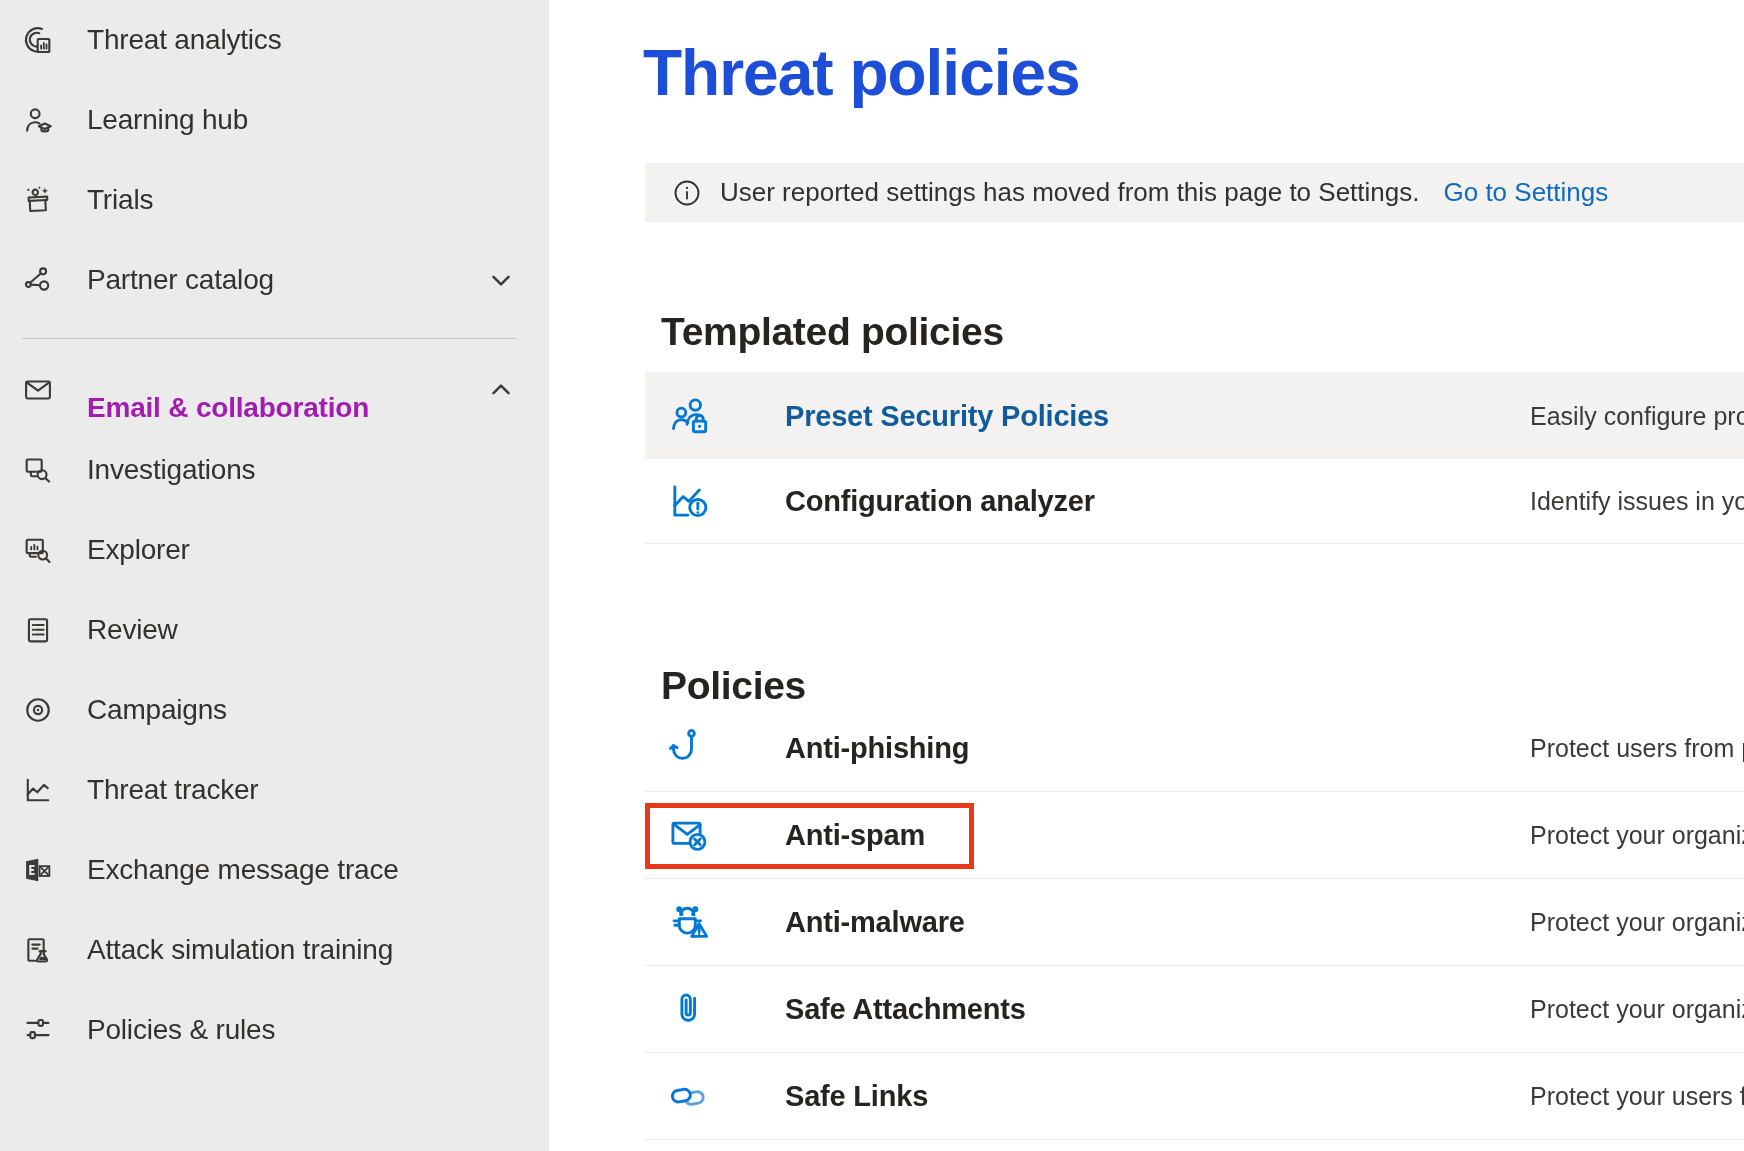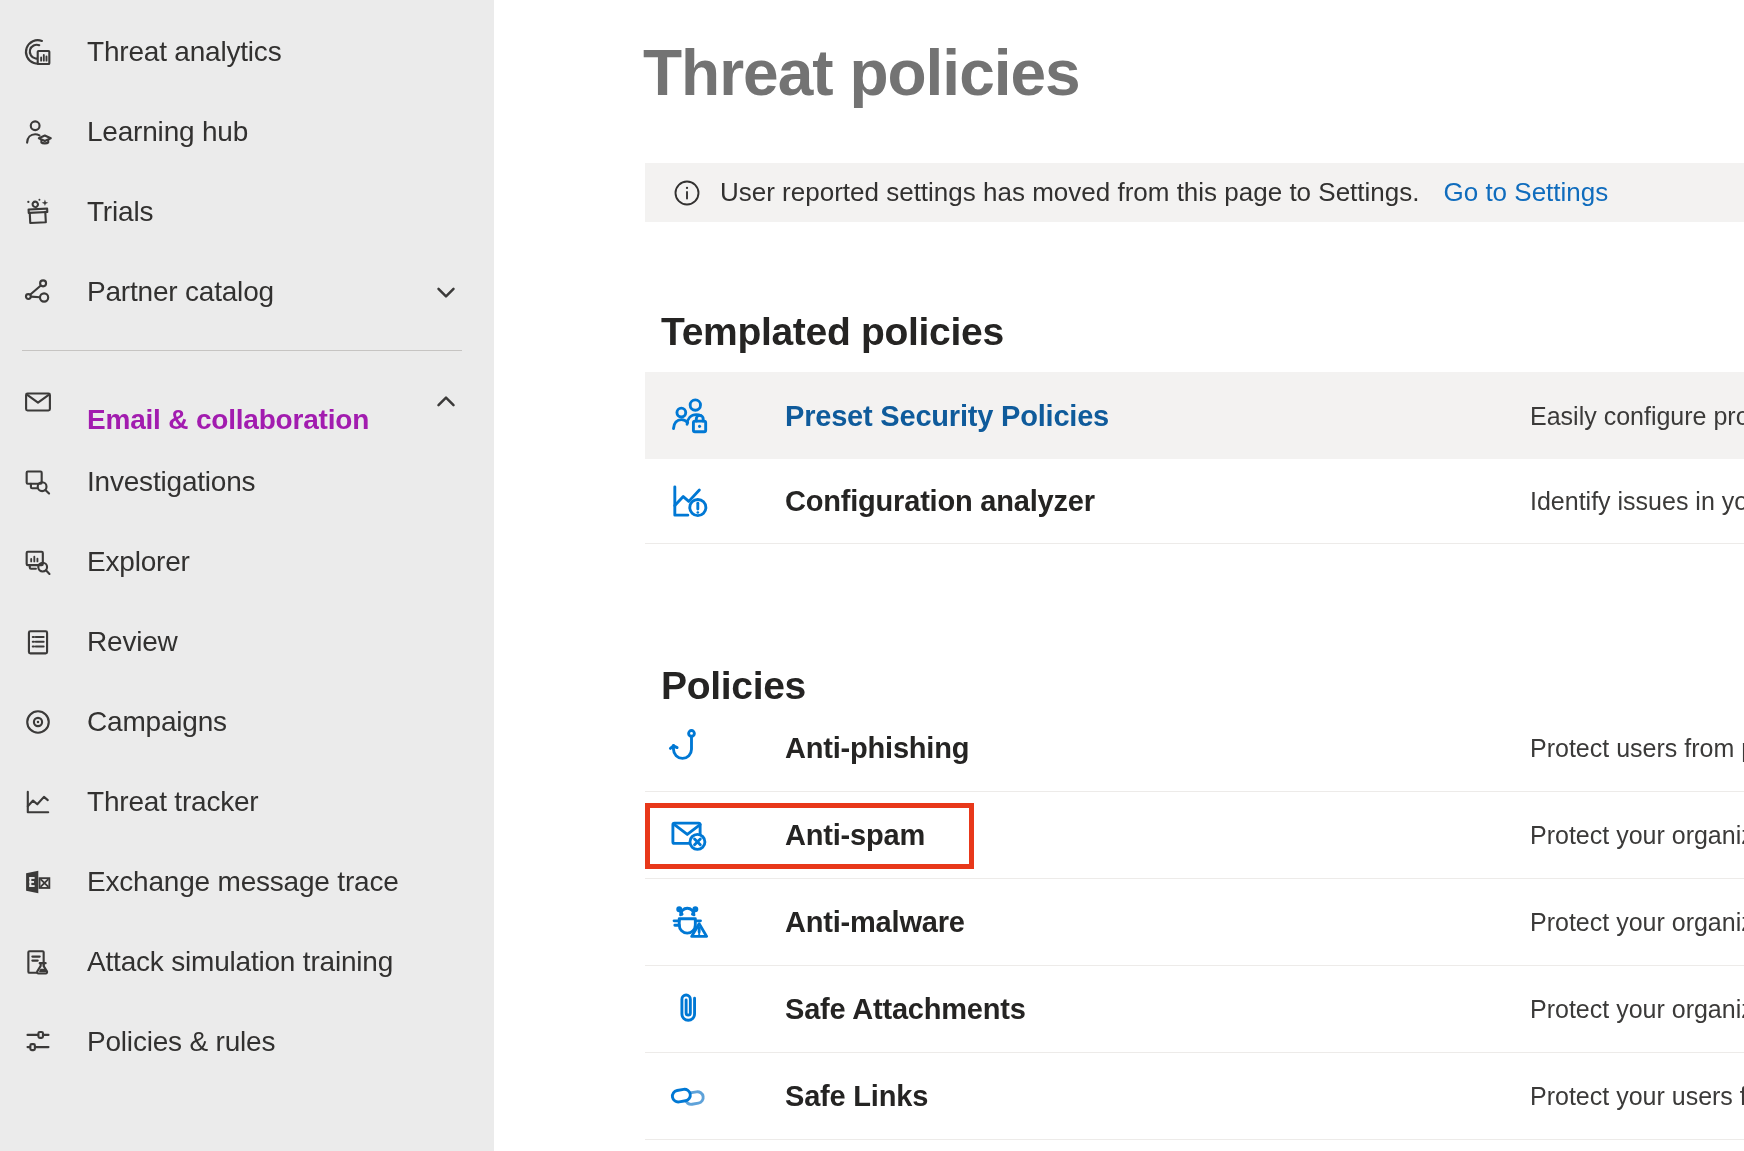--- a/index.html
+++ b/index.html
@@ -1,40 +1,40 @@
 <!DOCTYPE html>
 <html><head>
 <meta charset="utf-8">
 <style>
   * { margin:0; padding:0; box-sizing:border-box; }
   html,body { width:1744px; height:1151px; overflow:hidden; background:#fff;
     font-family:"Liberation Sans","DejaVu Sans",sans-serif; color:#252423; }
   .stage { position:relative; width:1744px; height:1151px; overflow:hidden; }
 
   
-  .sidebar { position:absolute; left:0; top:0; width:494px; height:1151px;
-    background:#ebebeb; padding-top:12px; }
+  .sidebar { position:absolute; left:0; top:0; width:549px; height:1151px;
+    background:#ebebeb; }
   .side-item { position:relative; height:80px; display:flex; align-items:center;
     cursor:pointer; }
   .side-item .sicon { width:36px; height:36px; margin-left:20px; flex:0 0 36px;
     display:flex; align-items:center; justify-content:center; color:#3b3a39; }
   .side-item .sicon svg { width:34px; height:34px; }
   .side-item .slabel { margin-left:31px; font-size:28px; color:#323130;
     letter-spacing:-0.2px; white-space:nowrap; }
   .side-item.section .slabel { font-weight:700; color:#a21caf;margin-top:36px; }
   .side-chevron { position:absolute; right:33px; top:50%; transform:translateY(-50%);
     width:30px; height:30px; color:#3b3a39; }
   .side-chevron svg { width:30px; height:30px; }
   .sidebar-divider { height:1px; background:#c6c4c2; margin:18px 32px 11px 22px; }
 
   
   .content { position:absolute; left:549px; top:0; width:1195px; height:1151px;
     background:#fff; overflow:hidden; }
   .page-title { position:absolute; left:94px; top:36px; font-size:64px;
-    font-weight:700; color:#737373; letter-spacing:-1px; }
+    font-weight:700; color:#1d4ed8; letter-spacing:-1px; }
 
   .banner { position:absolute; left:96px; right:0; top:163px; height:59px;
     background:#f3f2f1; display:flex; align-items:center; font-size:26px;
     color:#323130; white-space:nowrap; overflow:hidden; }
   .banner .info-ic { width:30px; height:30px; margin-left:27px; flex:0 0 30px; }
   .banner .msg { margin-left:18px; }
   .banner .blink { margin-left:24px; color:#0f6cbd; cursor:pointer; text-decoration:none; }
 
   .section-heading { position:absolute; left:112px; font-size:39px; font-weight:700;
     color:#252423; letter-spacing:-0.3px; }

